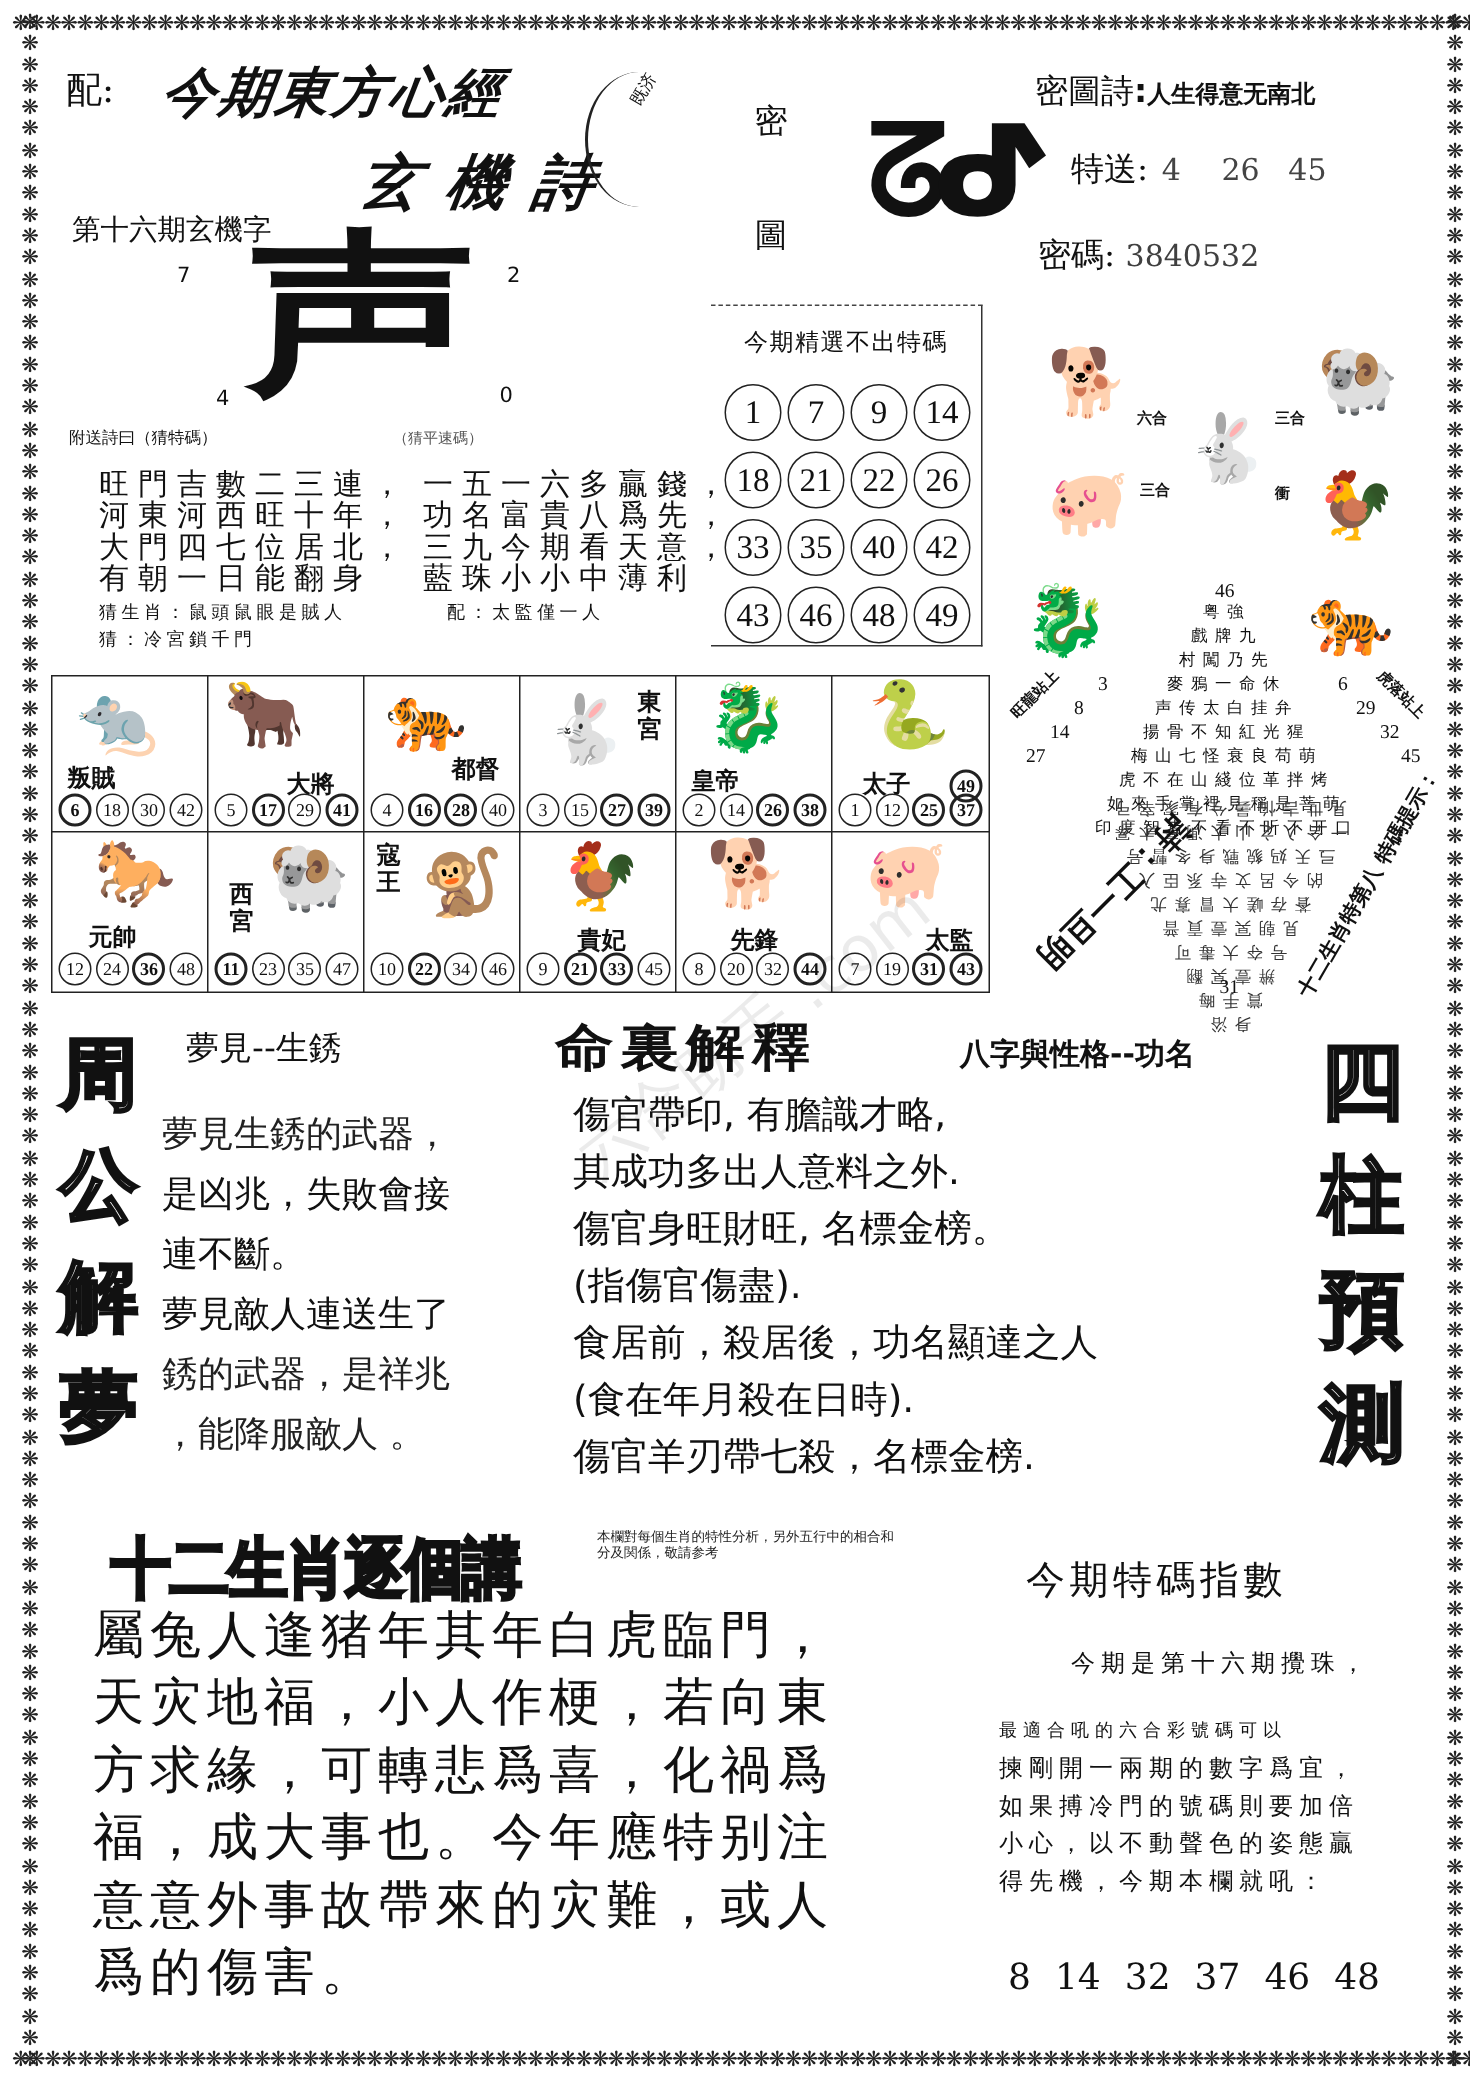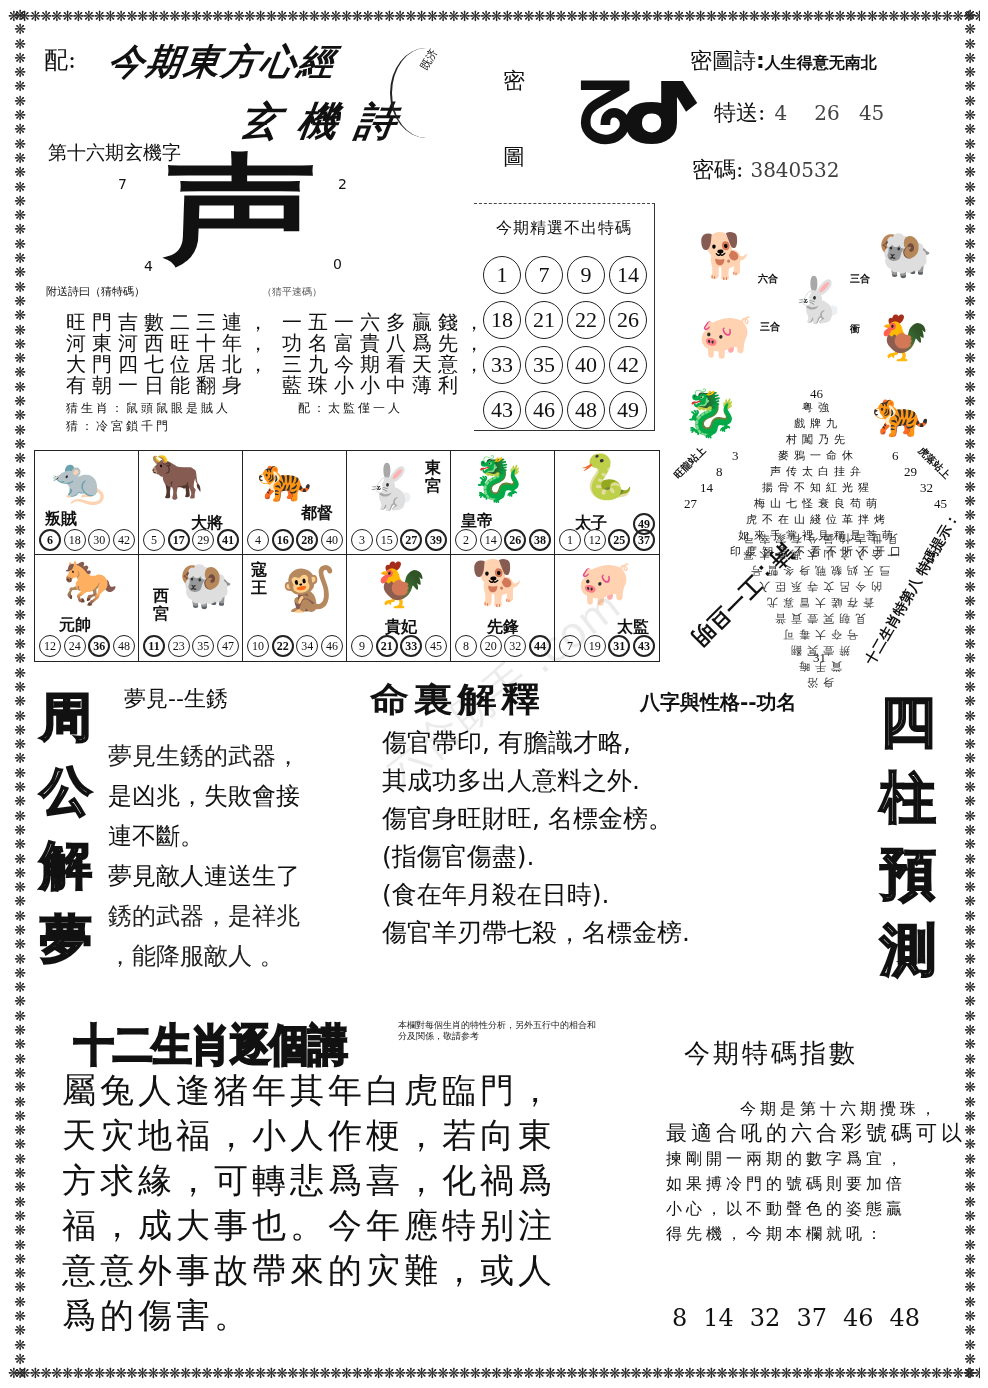--- a/index.html
+++ b/index.html
@@ -301,20 +301,21 @@
   <div style="font-size:24px;line-height:40px;white-space:nowrap;color:#222;">，能降服敵人 。</div>
 </div>
 
 <div class="abs" style="left:370px;top:682px;font-size:34px;font-weight:900;letter-spacing:4px;line-height:1;transform:scaleX(1.15);transform-origin:left;">命裏解釋</div>
 <div class="abs" style="left:640px;top:689px;font-size:20px;font-weight:bold;white-space:nowrap;">八字與性格--功名</div>
 <div class="abs" style="left:382px;top:724px;">
   <div style="font-size:25px;line-height:38px;white-space:nowrap;">傷官帶印, 有膽識才略,</div>
   <div style="font-size:25px;line-height:38px;white-space:nowrap;">其成功多出人意料之外.</div>
   <div style="font-size:25px;line-height:38px;white-space:nowrap;">傷官身旺財旺, 名標金榜。</div>
   <div style="font-size:25px;line-height:38px;white-space:nowrap;">(指傷官傷盡).</div>
+  <div style="font-size:25px;line-height:38px;white-space:nowrap;">食居前，殺居後，功名顯達之人</div>
   <div style="font-size:25px;line-height:38px;white-space:nowrap;">(食在年月殺在日時).</div>
   <div style="font-size:25px;line-height:38px;white-space:nowrap;">傷官羊刃帶七殺，名標金榜.</div>
 </div>
 
 <div class="abs" style="left:880px;top:684px;width:60px;">
   <div class="outline-text" style="font-size:56px;line-height:76px;">四</div>
   <div class="outline-text" style="font-size:56px;line-height:76px;">柱</div>
   <div class="outline-text" style="font-size:56px;line-height:76px;">預</div>
   <div class="outline-text" style="font-size:56px;line-height:76px;">測</div>
 </div>
@@ -326,21 +327,21 @@
   <div class="serif" style="font-size:34px;line-height:45px;letter-spacing:4px;white-space:nowrap;">天灾地福，小人作梗，若向東</div>
   <div class="serif" style="font-size:34px;line-height:45px;letter-spacing:4px;white-space:nowrap;">方求緣，可轉悲爲喜，化禍爲</div>
   <div class="serif" style="font-size:34px;line-height:45px;letter-spacing:4px;white-space:nowrap;">福，成大事也。今年應特别注</div>
   <div class="serif" style="font-size:34px;line-height:45px;letter-spacing:4px;white-space:nowrap;">意意外事故帶來的灾難，或人</div>
   <div class="serif" style="font-size:34px;line-height:45px;letter-spacing:4px;white-space:nowrap;">爲的傷害。</div>
 </div>
 
 <div class="abs serif" style="left:684px;top:1036px;font-size:26px;letter-spacing:3px;white-space:nowrap;">今期特碼指數</div>
 <div class="abs" style="left:666px;top:1096px;">
   <div class="serif" style="font-size:16px;line-height:25px;letter-spacing:4px;white-space:nowrap;padding-left:48px;text-align:center;">今期是第十六期攪珠，</div>
-  <div class="serif" style="font-size:21px;line-height:25px;letter-spacing:4px;white-space:nowrap;">最適合吼的六合彩號碼可以</div>
+  <div class="serif" style="font-size:12px;line-height:25px;letter-spacing:4px;white-space:nowrap;margin-top:20px;">最適合吼的六合彩號碼可以</div>
   <div class="serif" style="font-size:16px;line-height:25px;letter-spacing:4px;white-space:nowrap;">揀剛開一兩期的數字爲宜，</div>
   <div class="serif" style="font-size:16px;line-height:25px;letter-spacing:4px;white-space:nowrap;">如果搏冷門的號碼則要加倍</div>
   <div class="serif" style="font-size:16px;line-height:25px;letter-spacing:4px;white-space:nowrap;">小心，以不動聲色的姿態贏</div>
   <div class="serif" style="font-size:16px;line-height:25px;letter-spacing:4px;white-space:nowrap;">得先機，今期本欄就吼：</div>
 </div>
 <div class="abs" style="left:672px;top:1304px;display:flex;gap:16px;">
   <span class="serif" style="font-size:24px;">8</span>
   <span class="serif" style="font-size:24px;">14</span>
   <span class="serif" style="font-size:24px;">32</span>
   <span class="serif" style="font-size:24px;">37</span>

